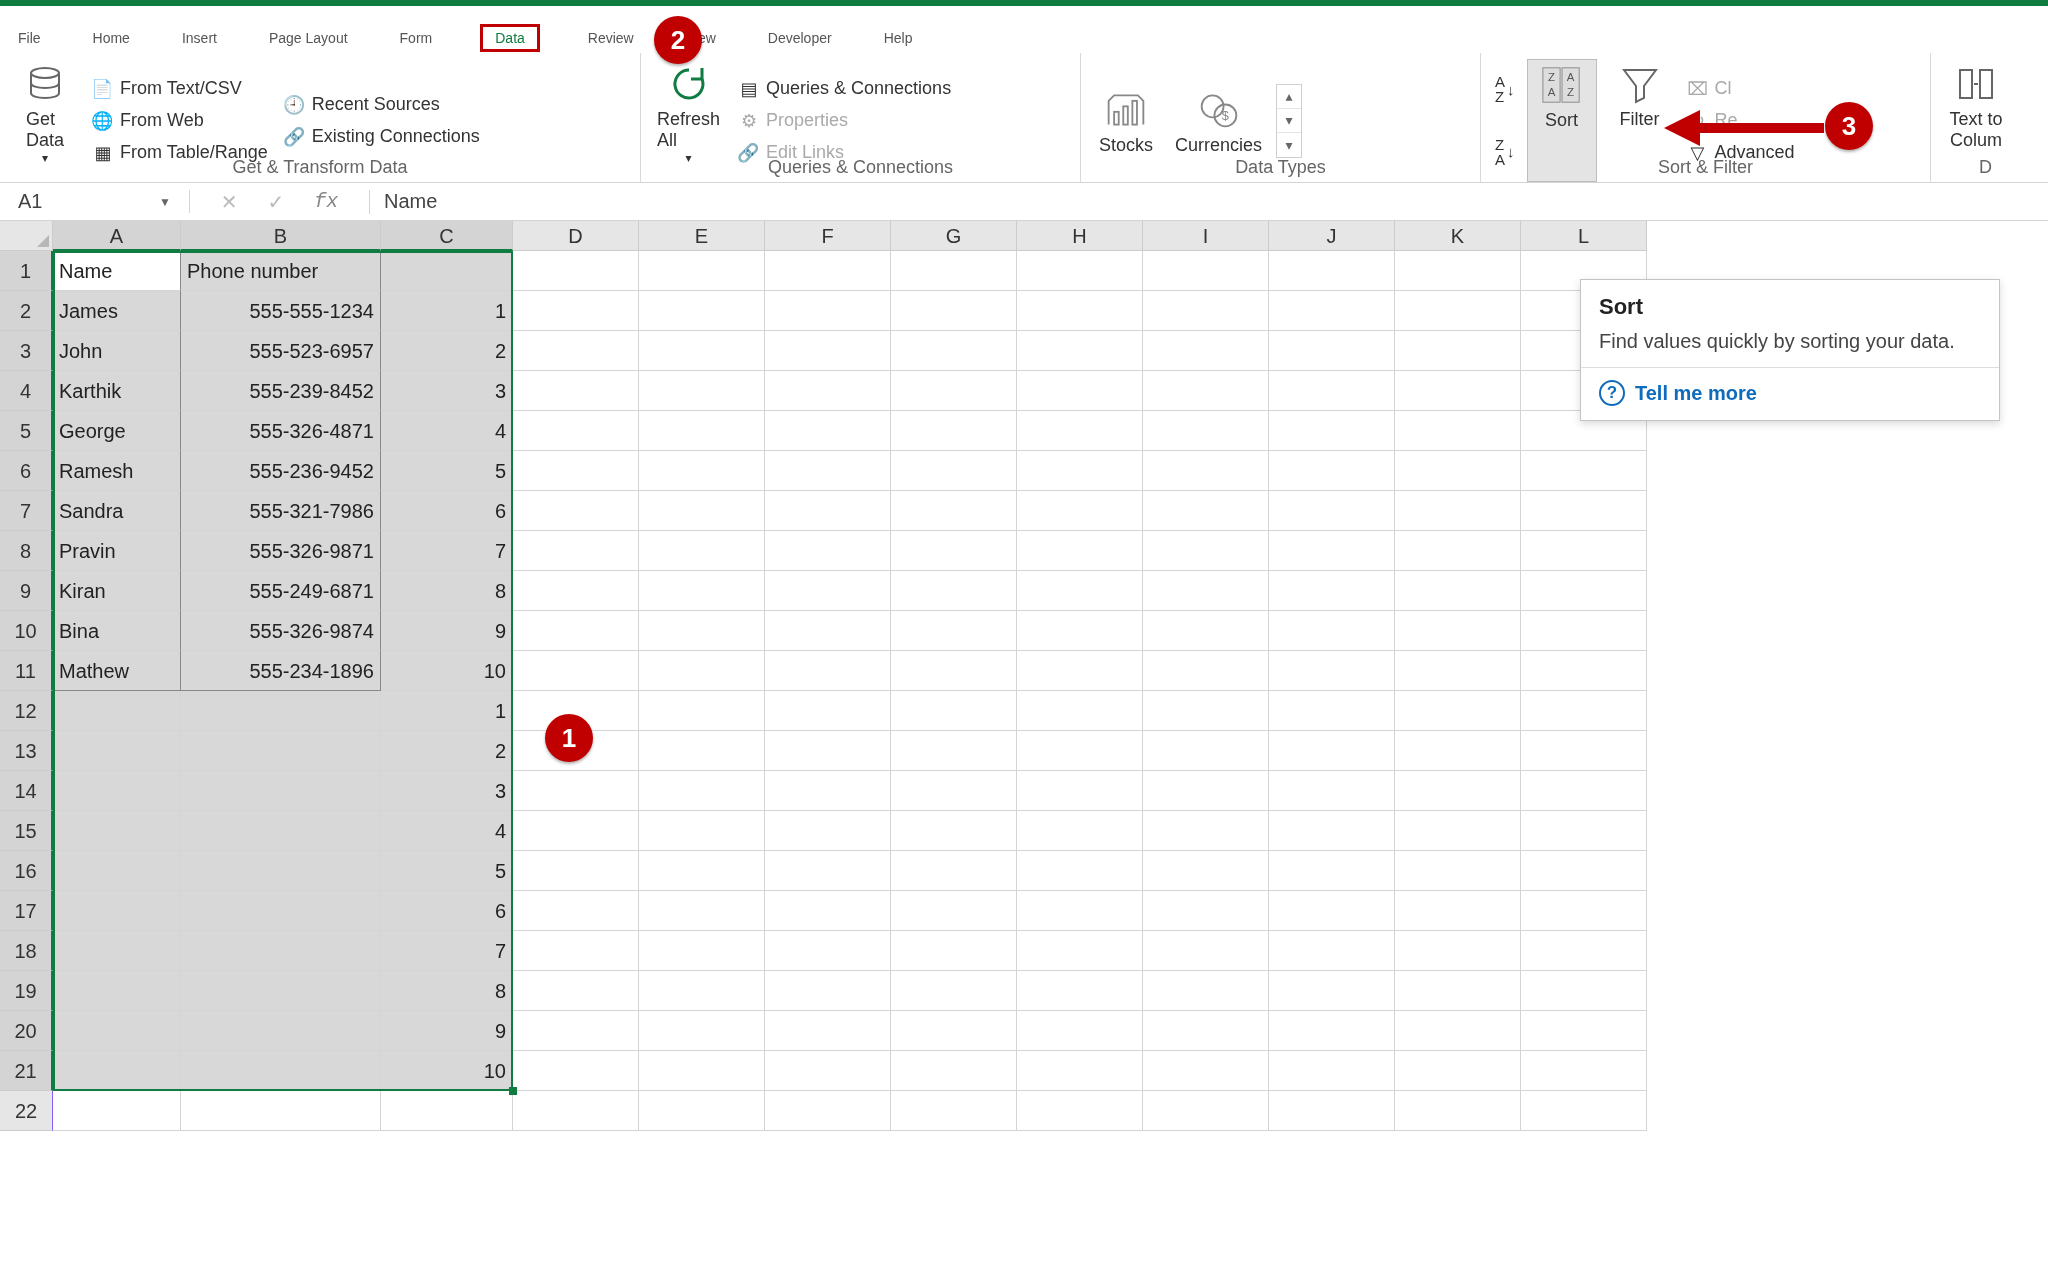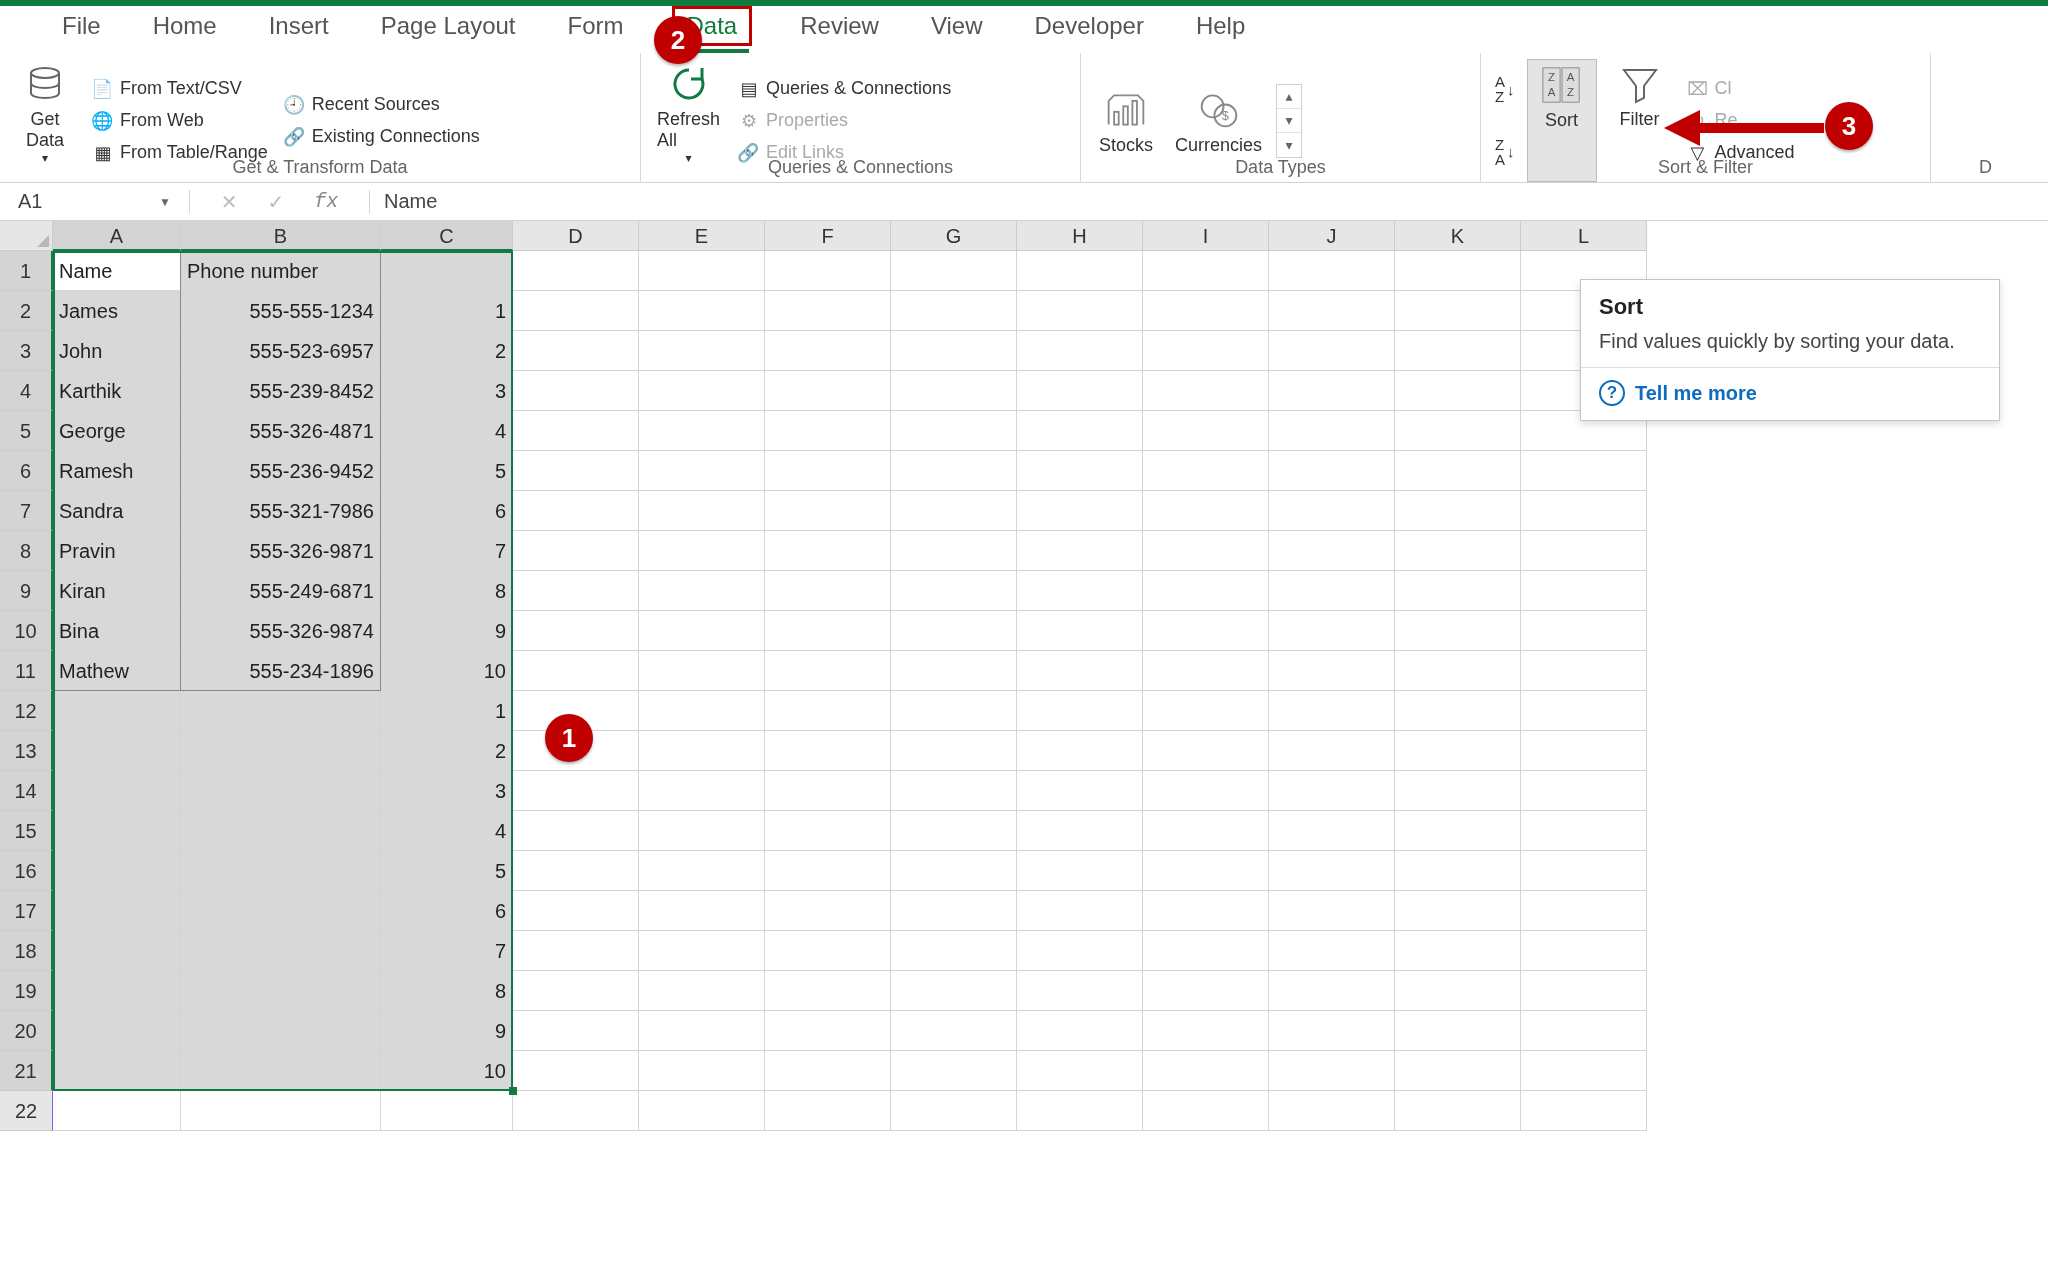--- a/index.html
+++ b/index.html
@@ -1,21 +1,21 @@
 <!DOCTYPE html>
 <html><head>
 <meta charset="utf-8">
 <style>
   * { box-sizing: border-box; margin: 0; padding: 0; font-family: "Segoe UI", Arial, sans-serif; }
   body { background: #fff; width: 2048px; height: 1283px; overflow: hidden; position: relative; }
   
   .top-green-bar { height: 6px; background: #0f7b3e; width: 100%; }
 
   
-  .tabs { display: flex; align-items: flex-start; height: 47px; padding: 0 14px; gap: 44px; font-size: 24px; color: #555; border-bottom: 1px solid #fff; margin-left: 44px; }
+  .tabs { display: flex; align-items: flex-end; height: 47px; padding: 0 14px; gap: 44px; font-size: 14px; color: #555; border-bottom: 1px solid #fff; }
   .tab { cursor: pointer; padding: 6px 4px; }
   .tab.active { color: #0f7b3e; position: relative; }
   .tab.active::after { content:""; position:absolute; left:0; right:0; bottom:-10px; height:4px; background:#0f7b3e; }
   .tab.highlighted { border: 3px solid #c00000; padding: 3px 12px; }
 
   
   .ribbon { display: flex; height: 130px; border-bottom: 1px solid #d4d4d4; background: #fff; position: relative; }
   .ribbon-group { display:flex; flex-direction:column; padding: 6px 10px 0 10px; position:relative; }
   .ribbon-group-sep { border-left: 1px solid #d9d9d9; }
   .ribbon-group-label { position:absolute; bottom:4px; left:0; right:0; text-align:center; font-size:18px; color:#666; }
@@ -108,21 +108,21 @@
   <div class="ribbon-group" style="width:640px;">
     <div class="rg-body">
       <div class="big-btn">
         <span class="icon">
           <svg width="40" height="40" viewBox="0 0 40 40">
               <ellipse cx="20" cy="9" rx="14" ry="5" fill="none" stroke="#666" stroke-width="2"></ellipse>
               <path d="M6 9v20c0 3 6 5 14 5s14-2 14-5V9" fill="none" stroke="#666" stroke-width="2"></path>
               <path d="M6 19c0 3 6 5 14 5s14-2 14-5" fill="none" stroke="#666" stroke-width="2"></path>
             </svg>
         </span>
-        <span style="white-space:pre-line; text-align:center;">Get
+        <span style="white-space:pre-line; ">Get
 Data</span>
         <span style="font-size:12px;">▾</span>
       </div>
       <div class="small-col">
         <div class="small-row">
           <span class="small-icon">📄</span>
           <span>From Text/CSV</span>
         </div>
         <div class="small-row">
           <span class="small-icon">🌐</span>
@@ -253,20 +253,33 @@
         <div class="small-row">
           <span class="small-icon">▽</span>
           <span>Advanced</span>
         </div>
       </div>
     </div>
     <div class="ribbon-group-label">Sort &amp; Filter</div>
   </div>
 
   <div class="ribbon-group ribbon-group-sep" style="width:110px;">
+    <div class="rg-body">
+      <div class="big-btn">
+        <span class="icon">
+          <svg width="40" height="40" viewBox="0 0 40 40">
+              <rect x="4" y="6" width="12" height="28" fill="none" stroke="#666" stroke-width="2"></rect>
+              <rect x="24" y="6" width="12" height="28" fill="none" stroke="#666" stroke-width="2"></rect>
+              <path d="M18 20h4" stroke="#666" stroke-width="2"></path>
+            </svg>
+        </span>
+        <span style="white-space:pre-line; text-align:center;">Text to
+Colum</span>
+      </div>
+    </div>
     <div class="ribbon-group-label">D</div>
   </div>
 </div>
 
 <div class="formula-bar">
   <div class="name-box">
     <span>A1</span>
     <span class="name-box-dd">▼</span>
   </div>
   <div class="fb-mid">

